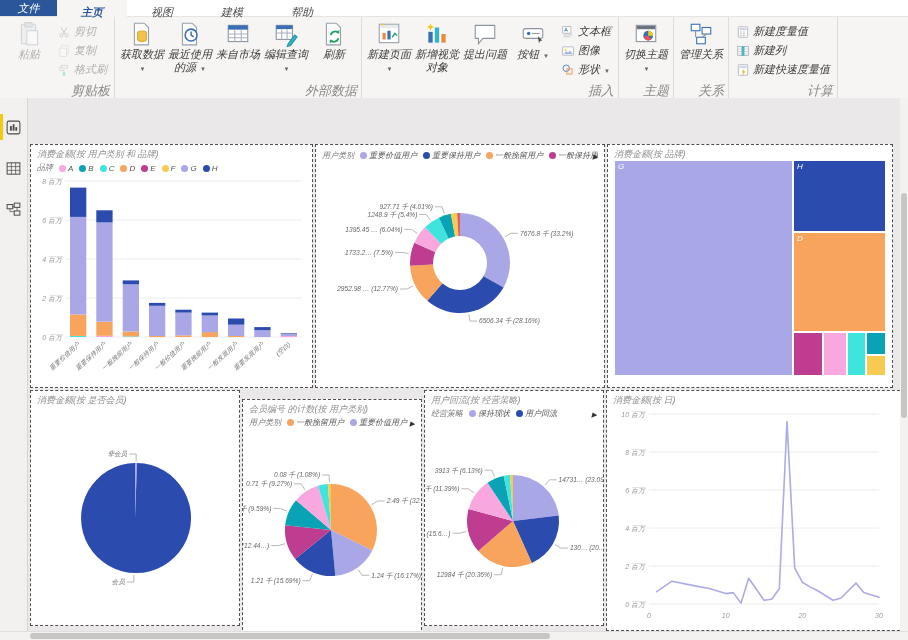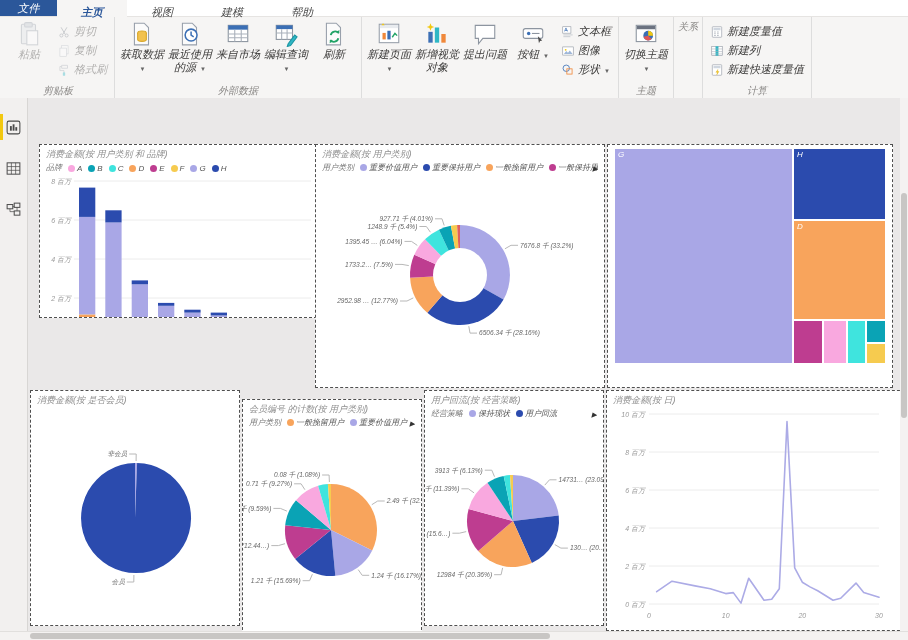--- a/index.html
+++ b/index.html
@@ -12,38 +12,38 @@
   .tab.active{color:#2b579a;font-weight:bold;background:#f6f5f4;}
 
   
   .ribbon{height:82px;background:#f6f5f4;display:flex;overflow:hidden;border-bottom:1px solid #d6d4d2;padding-left:2px;box-sizing:border-box;}
   .rgroup{display:flex;flex-direction:column;border-right:1px solid #ddd;padding:2px 4px 0;flex:none;}
   .rbtns{flex:1;display:flex;align-items:stretch;gap:2px;}
   .rlg{width:46px;display:flex;flex-direction:column;align-items:center;padding-top:2px;font-size:11px;line-height:13px;text-align:center;color:#3b3a39;cursor:pointer;}
   .rlg svg{margin-bottom:1px;flex:none;}
   .rcol{display:flex;flex-direction:column;justify-content:flex-start;gap:2px;padding-top:4px;}
   .rsm{display:flex;align-items:center;gap:3px;font-size:11px;color:#3b3a39;padding:0 3px;white-space:nowrap;cursor:pointer;height:17px;}
-  .glabel{height:15px;font-size:10px;color:#8a8886;text-align:center;line-height:15px;white-space:nowrap;}
+  .glabel{height:15px;font-size:13px;color:#8a8886;text-align:right;line-height:15px;white-space:nowrap;}
   .disabled{opacity:.38;}
   .dd{font-size:6px;color:#666;margin-left:1px;}
 
   
   .body{position:absolute;top:98px;left:0;right:0;bottom:8px;background:#eae8e8;}
   .sidebar{position:absolute;left:0;top:0;bottom:0;width:28px;background:#f2f0ef;border-right:1px solid #d8d6d4;display:flex;flex-direction:column;align-items:center;padding-top:16px;gap:15px;box-sizing:border-box;}
   .sideitem{position:relative;width:28px;height:26px;display:flex;align-items:center;justify-content:center;cursor:pointer;}
   .sideitem.sel::before{content:"";position:absolute;left:0;top:0;bottom:0;width:3px;background:#f2c811;}
 
   .vscroll{position:absolute;right:0;top:0;bottom:0;width:8px;background:#f4f2f1;}
   .vthumb{position:absolute;top:95px;right:1px;width:6px;height:225px;background:#c8c6c4;border-radius:3px;}
   .hscroll{position:absolute;left:0;right:0;bottom:0;height:8px;background:#f4f2f1;border-top:1px solid #e1dfdd;}
   .hthumb{position:absolute;left:30px;width:520px;top:1px;height:6px;background:#c8c6c4;border-radius:3px;}
 
   
   .card{position:absolute;background:#fff;border:1px dashed #4f4f4f;box-sizing:border-box;padding:3px 6px;overflow:hidden;}
-  .c1{left:30px;top:46px;width:283px;height:174px;margin-left:9px;}
+  .c1{left:30px;top:46px;width:283px;height:244px;}
   .c2{left:315px;top:46px;width:290px;height:244px;}
   .c3{left:607px;top:46px;width:286px;height:244px;}
   .c4{left:30px;top:292px;width:210px;height:236px;}
   .c5{left:242px;top:301px;width:180px;height:236px;}
   .c6{left:424px;top:292px;width:180px;height:236px;}
   .c7{left:606px;top:292px;width:324px;height:241px;}
   .vtitle{font-size:9px;color:#8f8f8f;white-space:nowrap;overflow:hidden;height:12px;}
   .legend{display:flex;align-items:flex-end;gap:6px;font-size:8px;color:#555;height:13px;position:relative;padding-right:9px;white-space:nowrap;overflow:hidden;}
   .ltitle{color:#777;}
   .litem{display:flex;align-items:center;gap:2px;}
@@ -210,37 +210,49 @@
             </div>
             <div class="rsm">
               <svg width="14" height="14" viewBox="0 0 24 24">
                 <circle cx="9" cy="9" r="5.5" fill="none" stroke="#3b6fb5" stroke-width="1.4"></circle>
                 <rect x="10" y="10" width="9" height="9" fill="none" stroke="#f0883a" stroke-width="1.4"></rect>
               </svg>
               <span>形状 <span class="dd">▼</span></span>
             </div>
           </div>
         </div>
+        <div class="glabel">插入</div>
       </div>
       <div class="rgroup">
         <div class="rbtns">
           <div class="rlg">
             <svg width="26" height="26" viewBox="0 0 24 24">
               <rect x="3" y="4" width="18" height="15" fill="#fff" stroke="#8d95a0"></rect>
               <rect x="3.6" y="4.6" width="16.8" height="3" fill="#6b7280"></rect>
               <circle cx="14" cy="13.5" r="4.5" fill="#3b6fb5"></circle>
               <path d="M14 13.5V9a4.5 4.5 0 014.5 4.5z" fill="#f2c811"></path>
               <path d="M14 13.5l3.2 3.2A4.5 4.5 0 019.8 14.5z" fill="#e05656"></path>
             </svg>
             <span>切换主题 <span class="dd">▼</span></span>
           </div>
         </div>
         <div class="glabel">主题</div>
       </div>
       <div class="rgroup">
+        <div class="rbtns">
+          <div class="rlg">
+            <svg width="26" height="26" viewBox="0 0 24 24">
+              <rect x="3" y="3" width="8" height="6" fill="#fff" stroke="#3b6fb5"></rect>
+              <rect x="13" y="6" width="8" height="6" fill="#fff" stroke="#3b6fb5"></rect>
+              <rect x="8" y="15" width="8" height="6" fill="#fff" stroke="#3b6fb5"></rect>
+              <path d="M7 9v6M17 12l-4 3" stroke="#8d95a0" fill="none"></path>
+            </svg>
+            <span>管理关系</span>
+          </div>
+        </div>
         <div class="glabel">关系</div>
       </div>
       <div class="rgroup">
         <div class="rbtns">
           <div class="rcol">
             <div class="rsm">
               <svg width="14" height="14" viewBox="0 0 24 24">
                 <rect x="4" y="3" width="16" height="18" rx="1" fill="#fff" stroke="#8d95a0"></rect>
                 <rect x="6" y="5" width="12" height="4" fill="#cfd6df"></rect>
                 <path d="M7 12h3M7 15h3M7 18h3M12 12h3M12 15h3M12 18h3" stroke="#8d95a0"></path>
@@ -356,21 +368,20 @@
             <text transform="translate(227.5,172) rotate(-42)" text-anchor="end" font-size="6.4" fill="#777">重要发展用户</text>
             <rect x="243.7" y="163.0" width="16.3" height="1.0" fill="#F9A8DF"></rect>
             <rect x="243.7" y="160.7" width="16.3" height="2.3" fill="#A9A7E6"></rect>
             <rect x="243.7" y="160.1" width="16.3" height="0.6" fill="#2B4BAE"></rect>
             <text transform="translate(253.8,172) rotate(-42)" text-anchor="end" font-size="6.4" fill="#777">(空白)</text>
           </svg>
         </div>
     </div>
 
     <div class="card c2">
-      <div class="vtitle">消费金额(按 用户类别)</div>
       <div class="legend" id="legend1">
           <span class="ltitle">用户类别</span>
           <span class="litem"><span class="ldot" style="background:#A9A7E6"></span>重要价值用户</span>
           <span class="litem"><span class="ldot" style="background:#2B4BAE"></span>重要保持用户</span>
           <span class="litem"><span class="ldot" style="background:#F8A45C"></span>一般挽留用户</span>
           <span class="litem"><span class="ldot" style="background:#BE3D90"></span>一般保持用户</span>
           <span class="larrow">▶</span>
         </div>
       <div class="vbody" id="chart1">
           <svg width="276" height="200">
@@ -396,20 +407,21 @@
             <text x="80.5" y="70.7" text-anchor="end" font-size="6.6" fill="#666">1395.45 … (6.04%)</text>
             <path d="M108.4,59.2 L104.4,53.5 L97.4,53.5" stroke="#b8b8b8" fill="none"></path>
             <text x="95.4" y="55.8" text-anchor="end" font-size="6.6" fill="#666">1248.9 千 (5.4%)</text>
             <path d="M122.2,52.5 L120.0,45.8 L113.0,45.8" stroke="#b8b8b8" fill="none"></path>
             <text x="111.0" y="48.1" text-anchor="end" font-size="6.6" fill="#666">927.71 千 (4.01%)</text>
           </svg>
         </div>
     </div>
 
     <div class="card c3">
+      <div class="vtitle">消费金额(按 品牌)</div>
       <div class="vbody" id="chart2">
           <div class="tm">
             <div class="tmrect" style="left: 0%; top: 0%; width: 65.8%; height: 100%; background: rgb(169, 167, 230);">G</div>
             <div class="tmrect" style="left: 65.8%; top: 0%; width: 34.2%; height: 33.5%; background: rgb(43, 75, 174);">H</div>
             <div class="tmrect" style="left: 65.8%; top: 33.5%; width: 34.2%; height: 46%; background: rgb(248, 164, 92);">D</div>
             <div class="tmrect" style="left: 65.8%; top: 79.5%; width: 11%; height: 20.5%; background: rgb(190, 61, 144);"></div>
             <div class="tmrect" style="left: 76.8%; top: 79.5%; width: 9%; height: 20.5%; background: rgb(249, 168, 223);"></div>
             <div class="tmrect" style="left: 85.8%; top: 79.5%; width: 7%; height: 20.5%; background: rgb(63, 228, 222);"></div>
             <div class="tmrect" style="left: 92.8%; top: 79.5%; width: 7.2%; height: 11%; background: rgb(10, 163, 181);"></div>
             <div class="tmrect" style="left: 92.8%; top: 90.5%; width: 7.2%; height: 9.5%; background: rgb(246, 203, 79);"></div>

